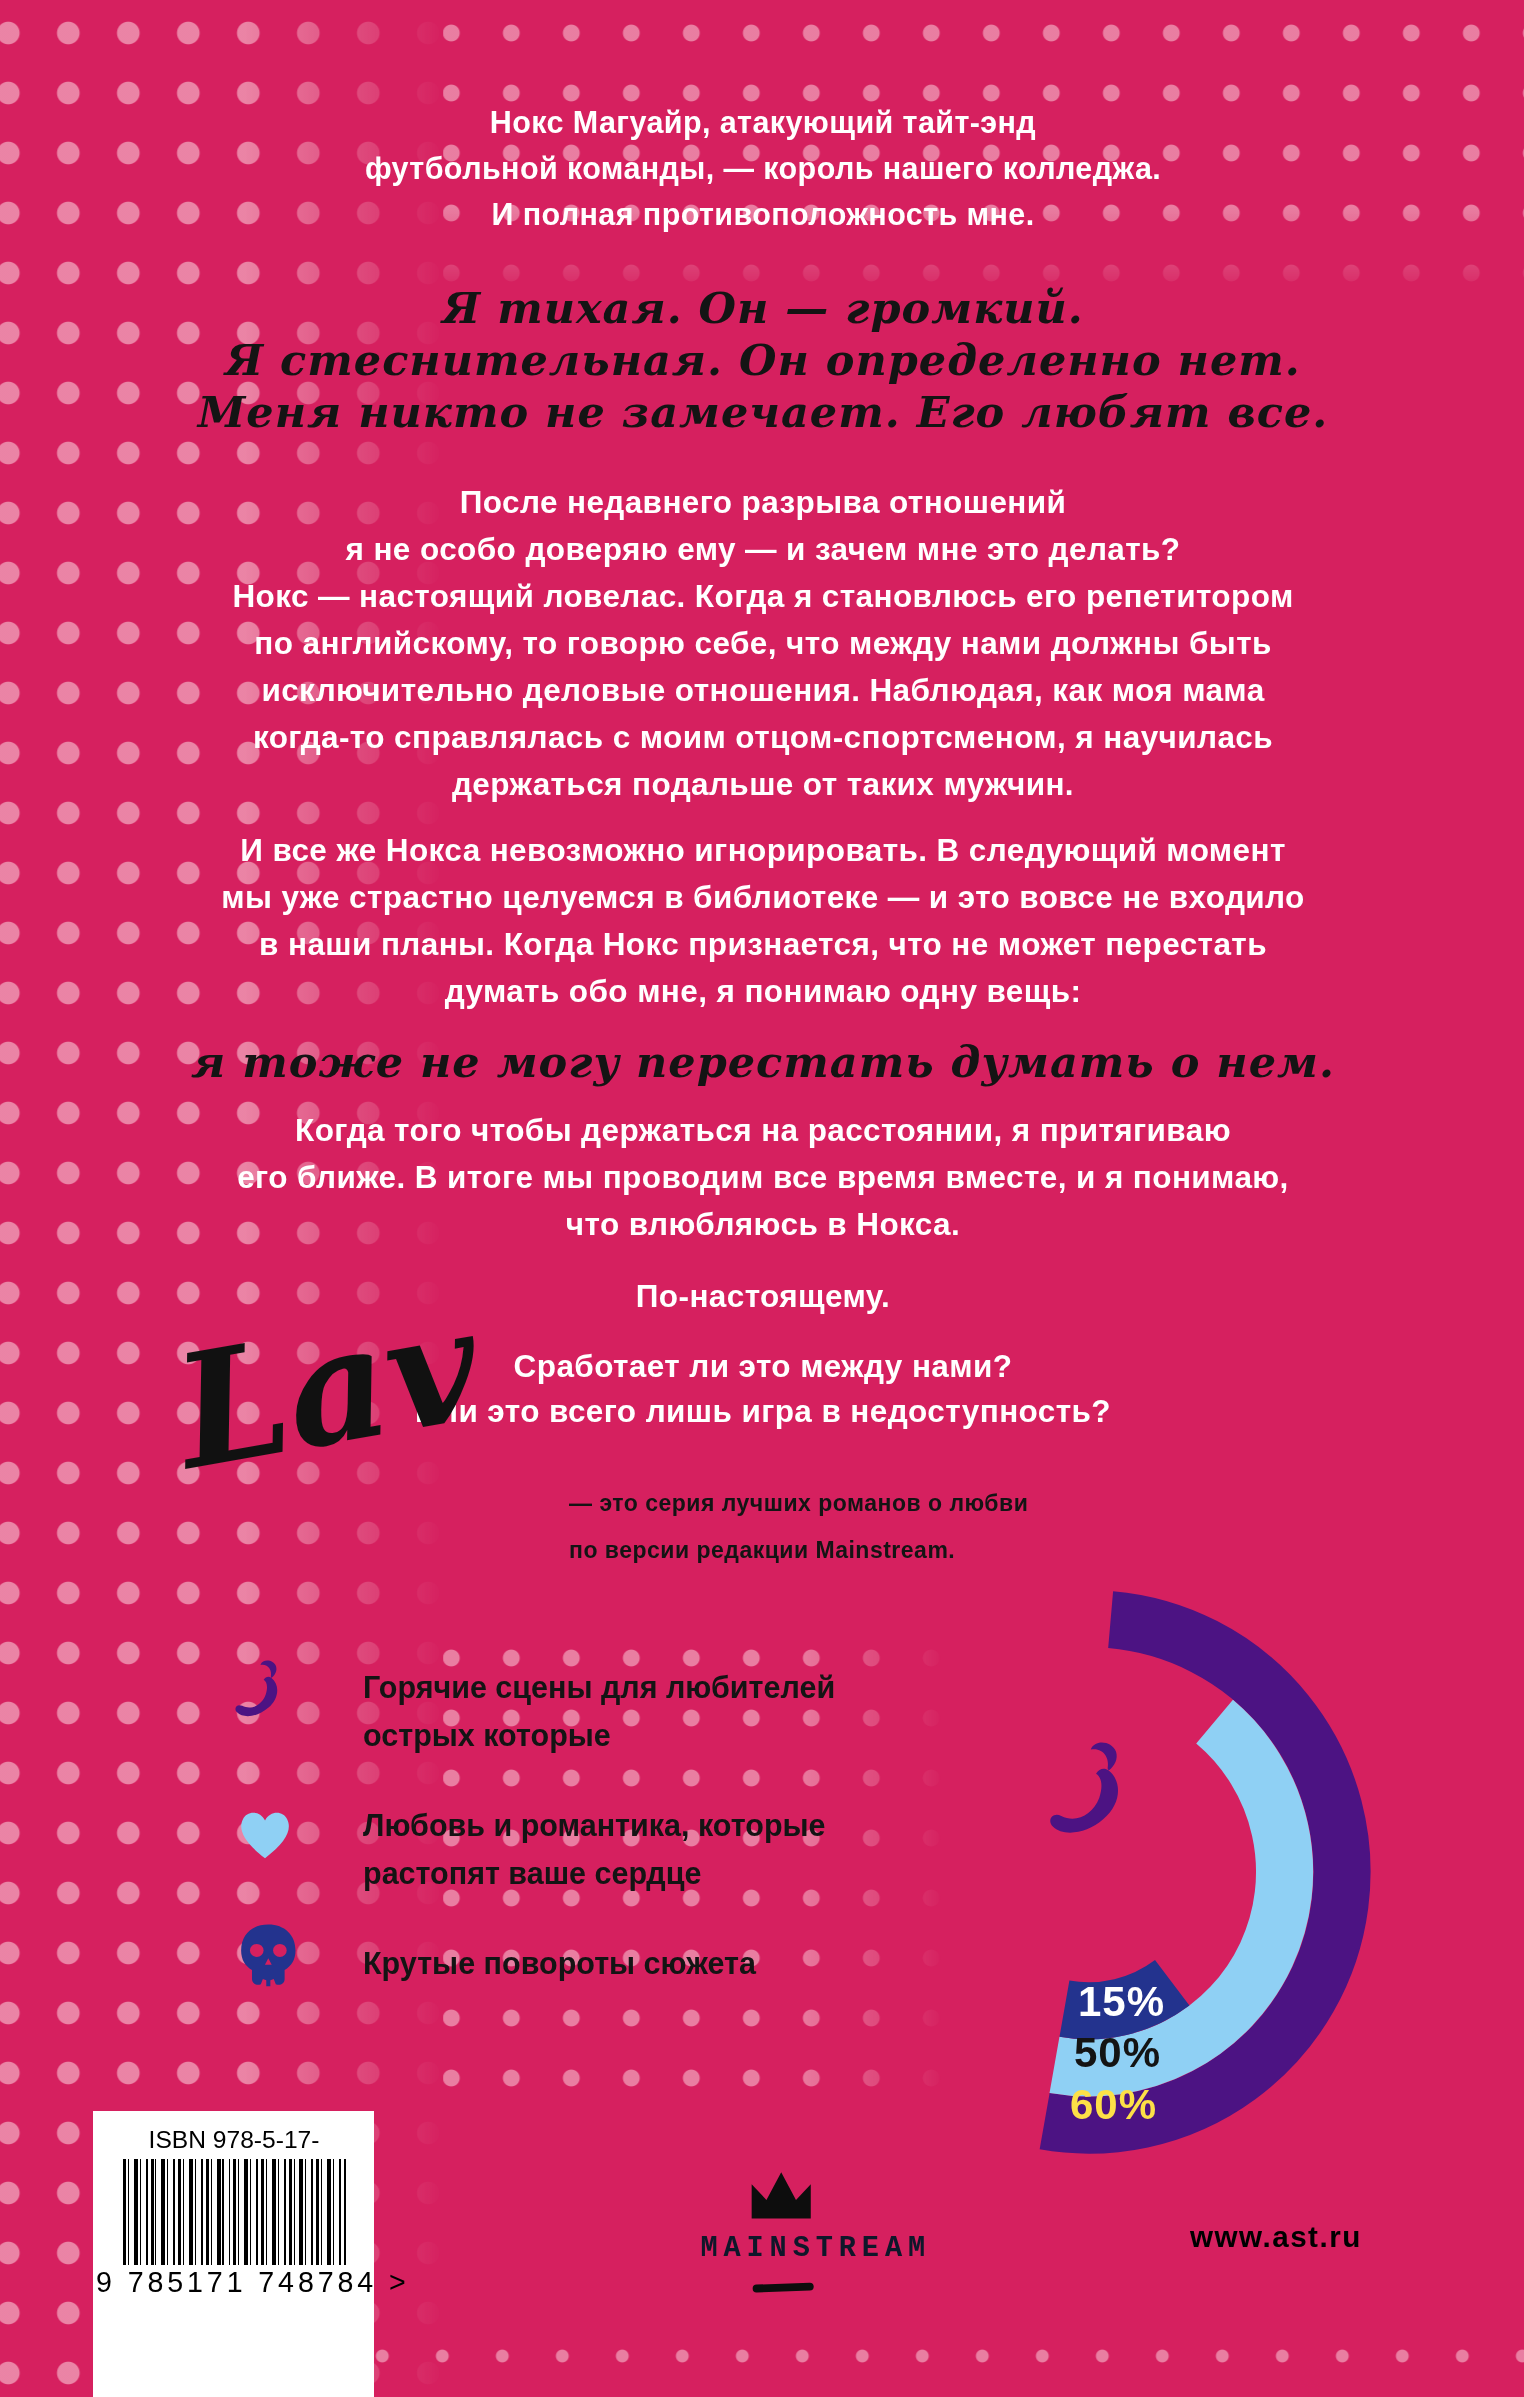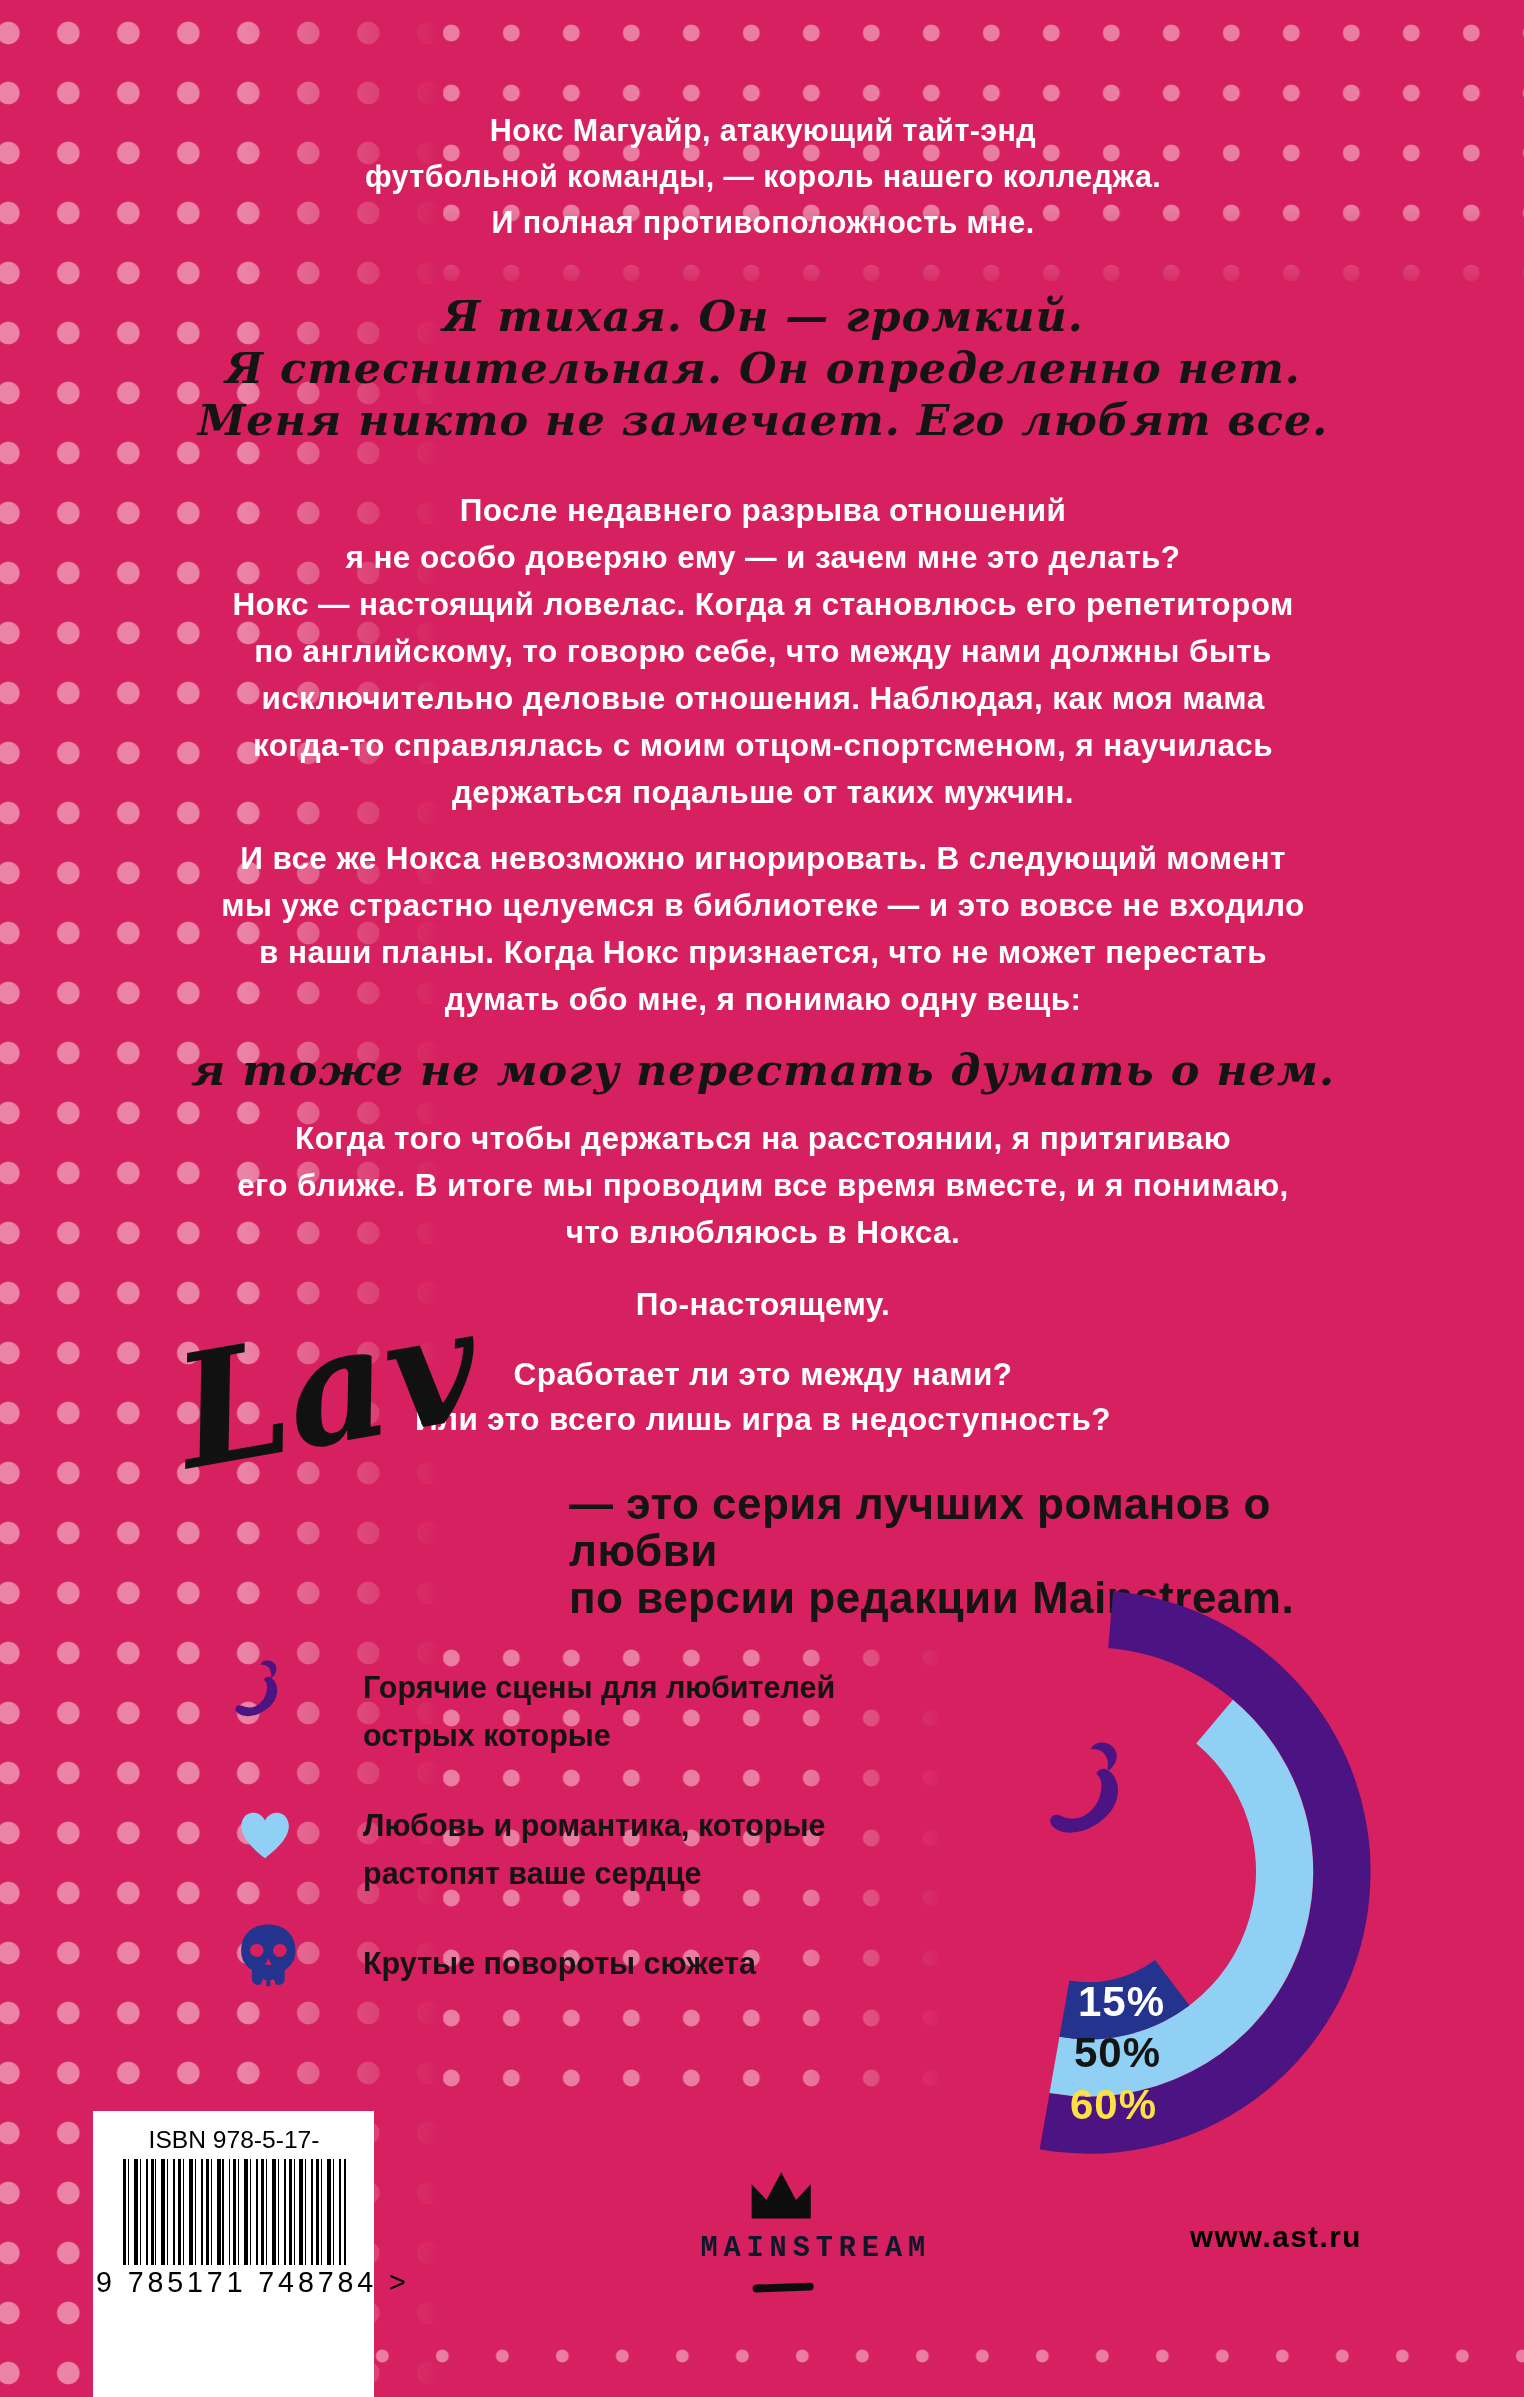--- a/index.html
+++ b/index.html
@@ -18,31 +18,31 @@
       mask-image:linear-gradient(90deg,#000 55%,transparent 100%);}
   .dots-top{left:443px;top:0;width:1082px;height:296px;
       -webkit-mask-image:linear-gradient(180deg,#000 70%,transparent 100%);
       mask-image:linear-gradient(180deg,#000 70%,transparent 100%);}
   .dots-mid{left:443px;top:1625px;width:502px;height:473px;
       -webkit-mask-image:linear-gradient(90deg,#000 70%,transparent 100%);
       mask-image:linear-gradient(90deg,#000 70%,transparent 100%);}
   .dots-bottom{left:374px;top:2323px;width:1151px;height:75px;}
   
   .blurb{left:89px;width:1348px;text-align:center;color:#fff;
-         font-weight:700;letter-spacing:0.4px;margin-top:8px;}
+         font-weight:700;letter-spacing:0.4px;}
   .p-main{font-size:31.5px;line-height:47px;}
   .p-top{font-size:30.5px;line-height:46px;}
   .script{font-family:"DejaVu Serif", serif;font-style:italic;font-weight:700;
           color:#141414;font-size:43px;line-height:52px;letter-spacing:1px;}
   .line{display:block;}
   
   .lav{left:193px;top:1336px;font-family:"DejaVu Serif", serif;font-style:italic;
        font-weight:700;font-size:156px;line-height:1;color:#111;
        transform:rotate(-10deg);transform-origin:left bottom;}
-  .series{left:569px;top:1480px;width:847px;font-size:44px;line-height:47px;
+  .series{left:569px;top:1480px;width:847px;font-size:23px;line-height:47px;
           font-weight:700;color:#141414;letter-spacing:0.5px;}
   
   .feature-label{left:363px;width:611px;font-size:30.5px;line-height:48px;
                  font-weight:700;color:#141414;}
   
   .pct{font-size:42px;font-weight:700;letter-spacing:1px;}
   .pct-15{left:1078px;top:1978px;color:#fff;text-align:center;}
   .pct-50{left:1074px;top:2029px;color:#141414;}
   .pct-60{left:1070px;top:2081px;color:#fde047;}
   

